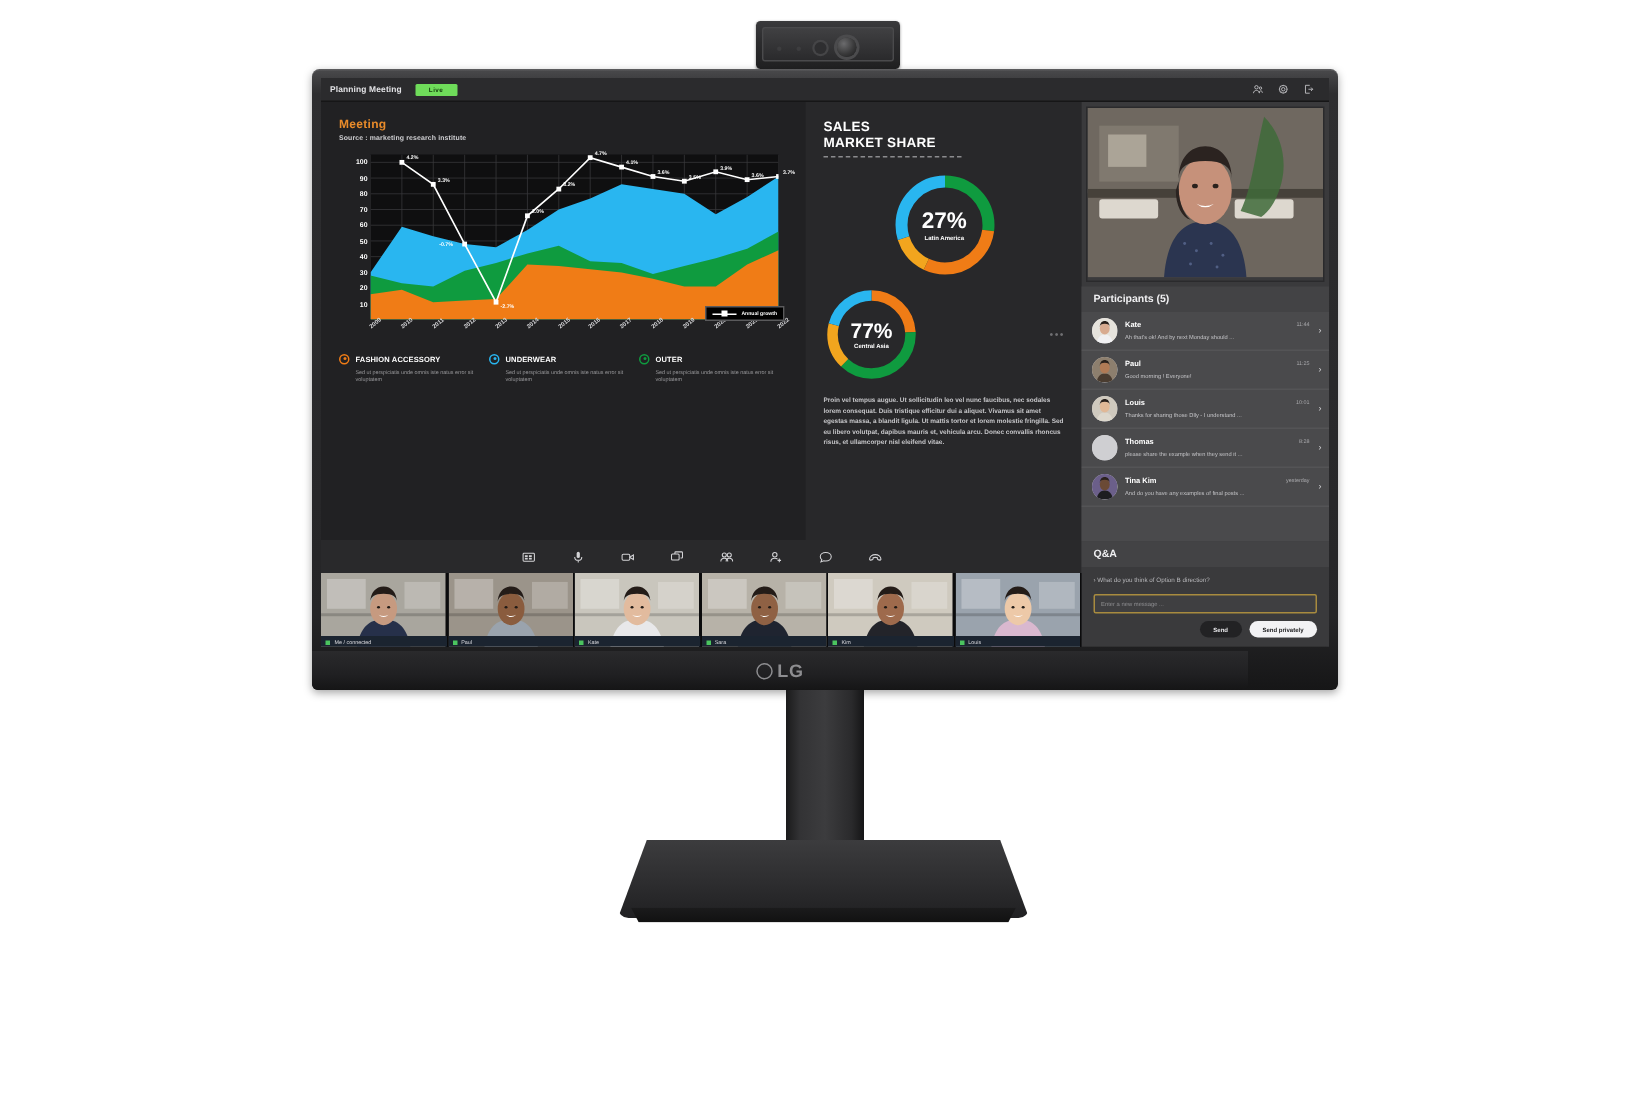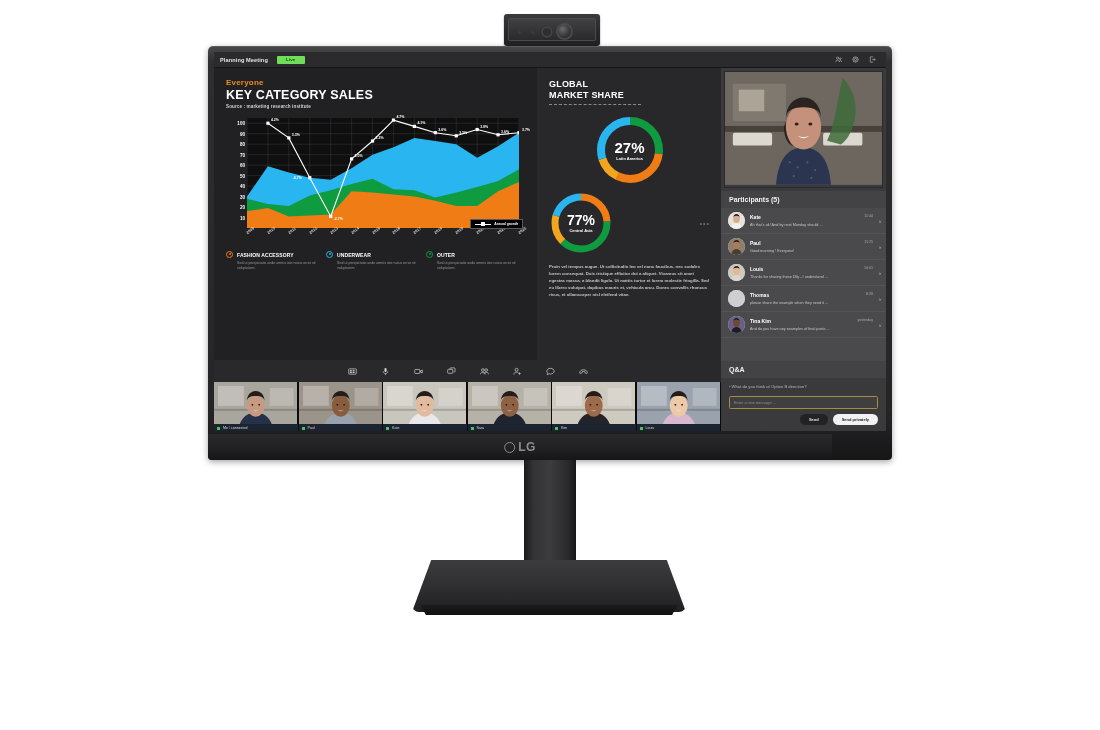--- a/index.html
+++ b/index.html
@@ -193,22 +193,21 @@
       </span>
     </div>
   </div>
 
   <div class="workarea">
 
     <div class="slide-col">
       <div class="slide">
 
         <div class="slide-left">
-          <div class="ov">Everyone</div>
-          <div class="kcs">KEY CATEGORY SALES</div>
+          <div class="ov">Meeting</div>
           <div class="src">Source : marketing research institute</div>
 
           <div class="chartbox">
             <div class="ylabs" id="yaxis">
                 <span style="top: 101.524px;">10</span>
                 <span style="top: 91.0476px;">20</span>
                 <span style="top: 80.5714px;">30</span>
                 <span style="top: 70.0952px;">40</span>
                 <span style="top: 59.619px;">50</span>
                 <span style="top: 49.1429px;">60</span>
@@ -325,21 +324,21 @@
                   </span>
                   <span class="lgd-title">OUTER</span>
                 </div>
                 <div class="lgd-body">Sed ut perspiciatis unde omnis iste natus error sit voluptatem</div>
               </div>
             </div>
         </div>
 
         <div class="slide-right">
           <div class="gms">
-            <div>GLOBAL</div>
+            <div>SALES</div>
             <div>MARKET SHARE</div>
           </div>
           <div class="dashline"></div>
 
           <div class="donuts-top" id="donutTop">
               <div class="donut" style="width: 72px; height: 72px;"><svg width="72" height="72" viewBox="0 0 72 72">
                   <circle cx="36" cy="36" r="29" fill="none" stroke="#0f9b3f" stroke-width="8" stroke-dasharray="49.20 133.02" stroke-dashoffset="0.00" transform="rotate(-90 36 36)"></circle>
                   <circle cx="36" cy="36" r="29" fill="none" stroke="#f07c16" stroke-width="8" stroke-dasharray="54.66 127.55" stroke-dashoffset="-49.20" transform="rotate(-90 36 36)"></circle>
                   <circle cx="36" cy="36" r="29" fill="none" stroke="#f2a51e" stroke-width="8" stroke-dasharray="23.69 158.52" stroke-dashoffset="-103.86" transform="rotate(-90 36 36)"></circle>
                   <circle cx="36" cy="36" r="29" fill="none" stroke="#29b6f0" stroke-width="8" stroke-dasharray="54.66 127.55" stroke-dashoffset="-127.55" transform="rotate(-90 36 36)"></circle>

